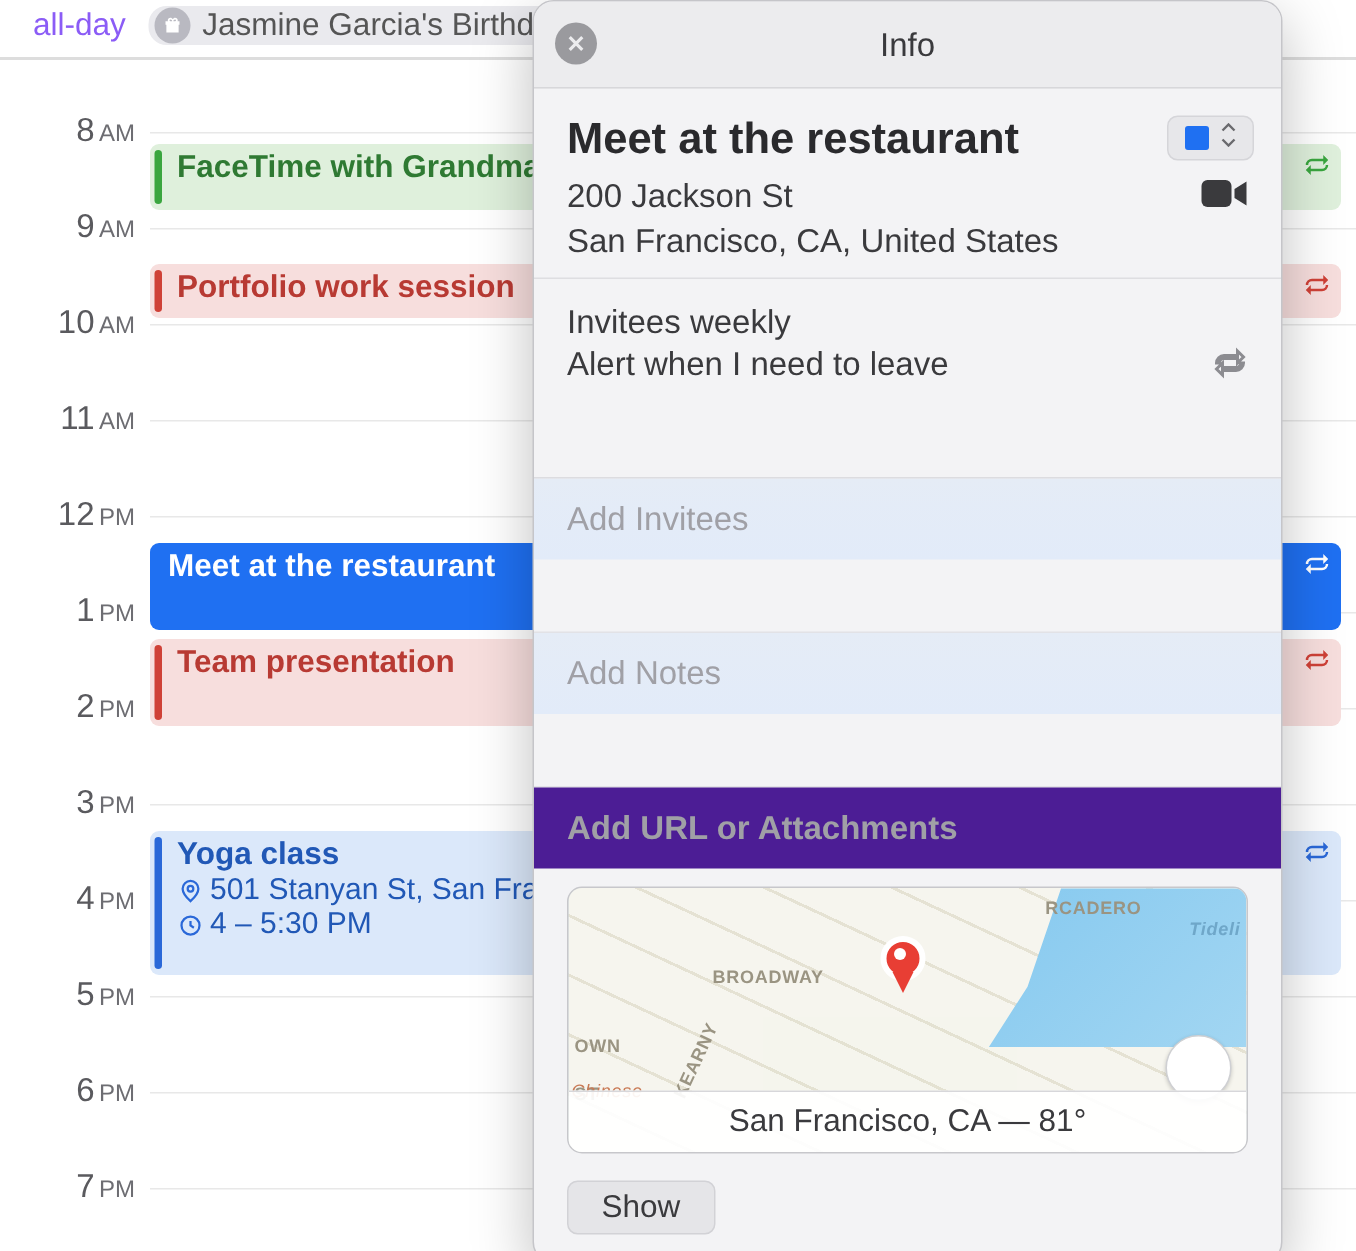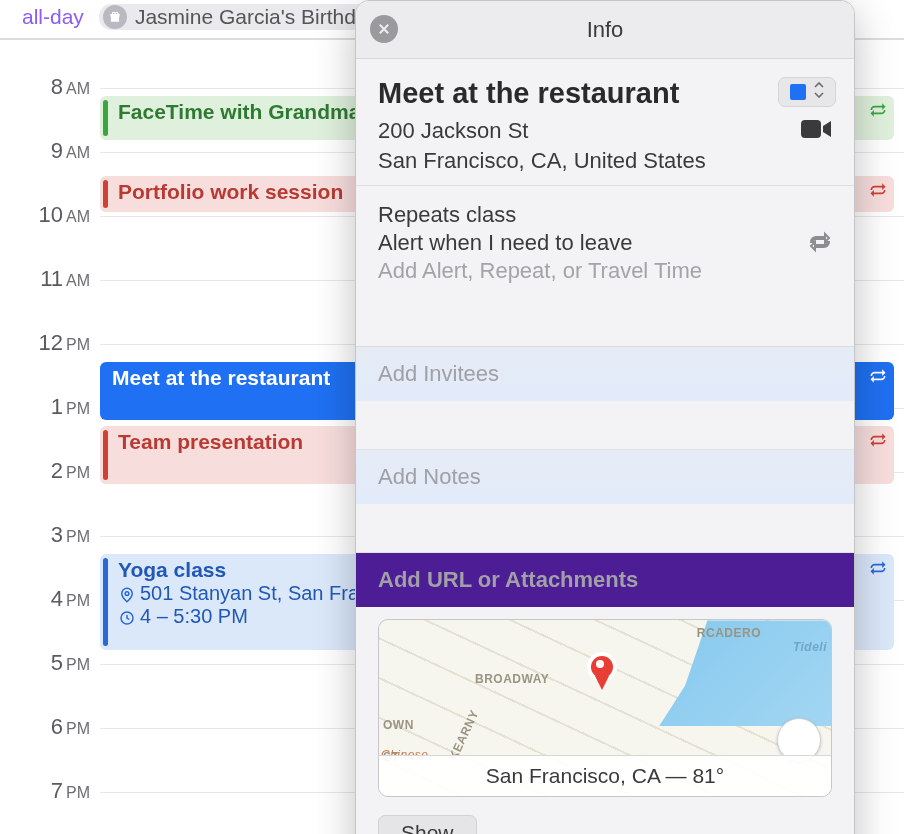--- a/index.html
+++ b/index.html
@@ -361,23 +361,22 @@
     <div class="ev-title">Meet at the restaurant</div>
     <div class="ev-loc">
       <div>200 Jackson St</div>
       <div>San Francisco, CA, United States</div>
     </div>
   </div>
 
   <div class="divider"></div>
 
   <div class="sec">
-    <div class="line2">Repeats class</div>
+    <div class="line2">Invitees weekly</div>
     <div class="line2">Alert when I need to leave</div>
-    <div class="line2 grey">Add Alert, Repeat, or Travel Time</div>
     <span class="rep-icon">
       <svg viewBox="0 0 24 24">
           <path d="M17 4l4 4-4 4V9H8a3 3 0 0 0-3 3H3a5 5 0 0 1 5-5h9V4zM7 20l-4-4 4-4v3h9a3 3 0 0 0 3-3h2a5 5 0 0 1-5 5H7v3z"></path>
         </svg>
     </span>
   </div>
 
   <div class="gradient-sec">Add Invitees</div>
   <div class="gradient-sec top-border-soft">Add Notes</div>
   <div class="gradient-sec top-border-soft" style="background:#4c1d95;font-weight:bold;">Add URL or Attachments</div>

